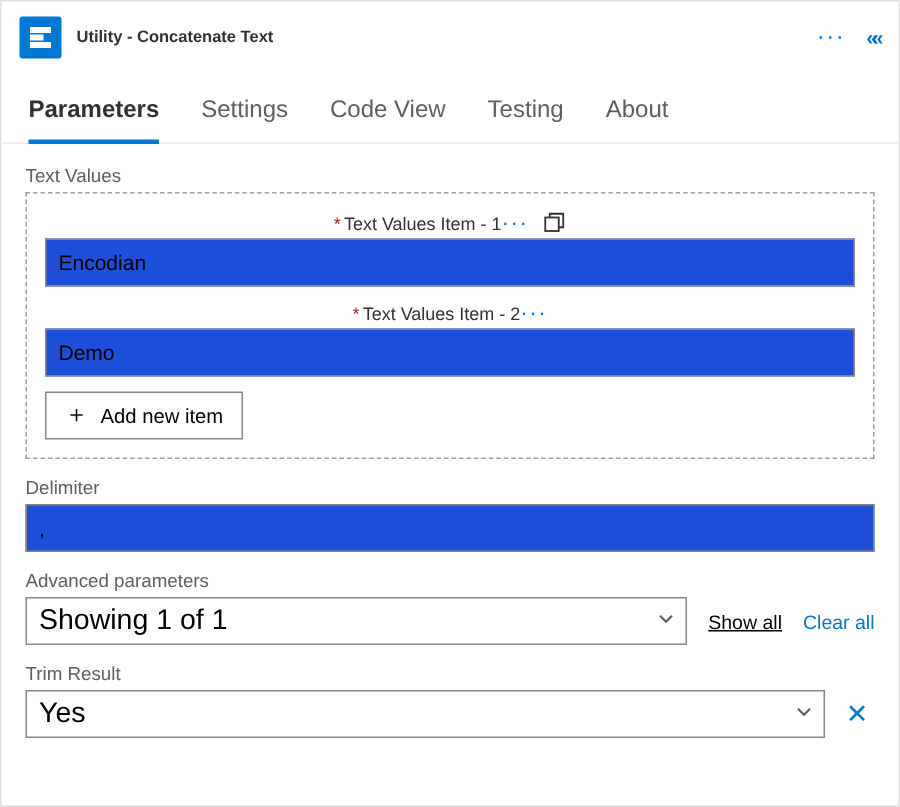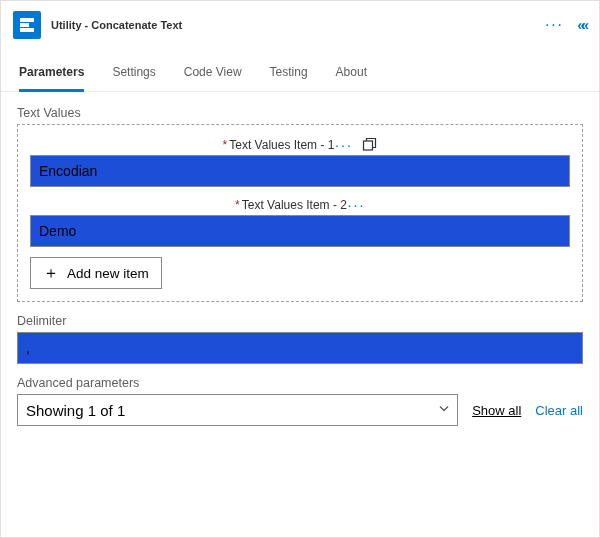--- a/index.html
+++ b/index.html
@@ -63,21 +63,21 @@
     cursor: pointer;
   }
   .tabs {
     display: flex;
     gap: 28px;
     padding: 10px 18px 0 18px;
     border-bottom: 1px solid #edebe9;
   }
   .tab {
     padding: 6px 0 10px 0;
-    font-size: 12px;
+    font-size: 16px;
     color: #605e5c;
     cursor: pointer;
     border-bottom: 3px solid transparent;
     margin-bottom: -1px;
   }
   .tab.active {
     color: #323130;
     font-weight: 600;
     border-bottom-color: #0078d4;
   }
@@ -156,21 +156,21 @@
   .field-block { margin-bottom: 12px; }
   .select-wrap {
     position: relative;
     width: 100%;
   }
   .select-input {
     width: 100%;
     height: 32px;
     border: 1px solid #8a8886;
     padding: 4px 28px 4px 8px;
-    font-size: 15px;
+    font-size: 19px;
     font-family: inherit;
     background: #fff;
     appearance: none;
     cursor: pointer;
   }
   .chev {
     position: absolute;
     right: 8px;
     top: 50%;
     transform: translateY(-50%);
@@ -288,15 +288,29 @@
             <svg width="12" height="12" viewBox="0 0 12 12">
                 <path d="M2 4 L6 8 L10 4" fill="none" stroke="#605e5c" stroke-width="1.4"></path>
               </svg>
           </span>
         </div>
         <span class="link-muted">Show all</span>
         <span class="link-primary">Clear all</span>
       </div>
     </div>
 
+    <div>
+      <div class="section-label">Trim Result</div>
+      <div class="trim-row">
+        <div class="select-wrap">
+          <input class="select-input" readonly="" value="Yes" style="">
+          <span class="chev">
+            <svg width="12" height="12" viewBox="0 0 12 12">
+                <path d="M2 4 L6 8 L10 4" fill="none" stroke="#605e5c" stroke-width="1.4"></path>
+              </svg>
+          </span>
+        </div>
+        <span class="close-x">✕</span>
+      </div>
+    </div>
 
   </div>
 </div>
 
 </body></html>

